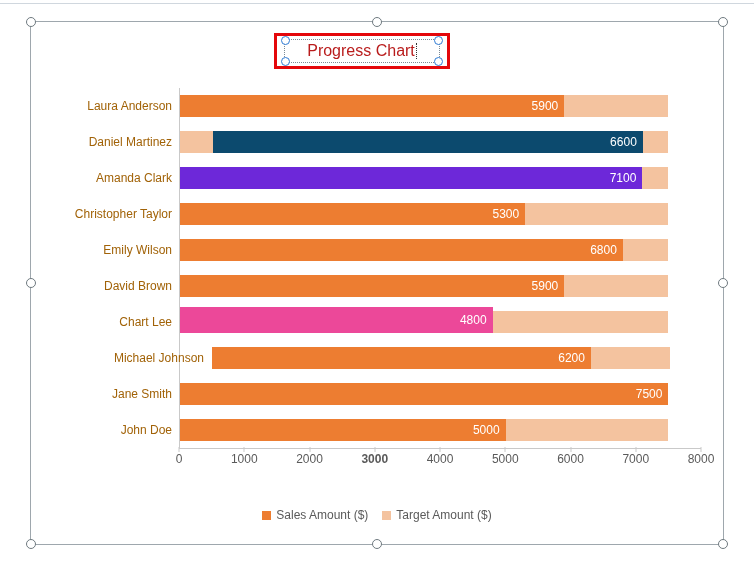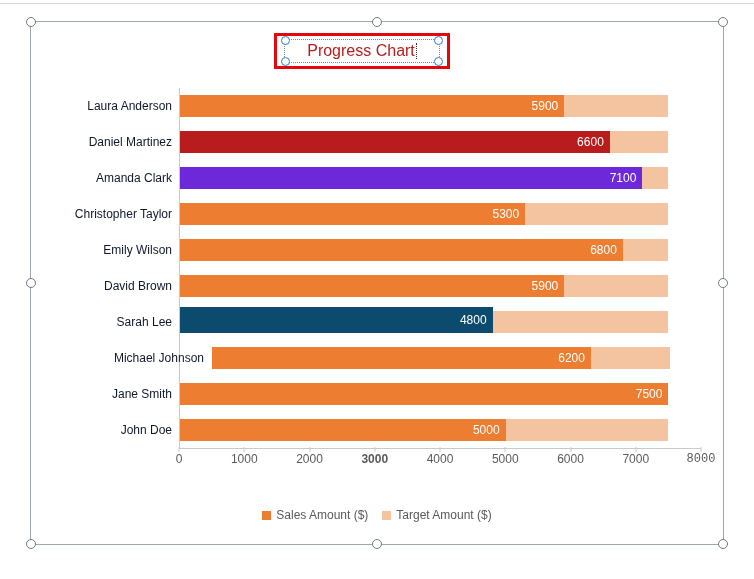--- a/index.html
+++ b/index.html
@@ -93,21 +93,21 @@
   }
   .row{
     position:absolute;
     left:0; right:0;
     height:36px;
   }
   .row .ylabel{
     position:absolute;
     left:-126px; width:118px; top:0; bottom:0;
     display:flex; align-items:center; justify-content:flex-end;
-    font-size:12px; color:#0f172a; padding-right:6px;
+    font-size:12px; color:#a16207; padding-right:6px;
   }
   .bar-bg{
     position:absolute; left:0; top:8px; bottom:8px;
     background:#f4c39f;
   }
   .bar-fg{
     position:absolute; left:0; top:8px; bottom:8px;
     background:#ed7d31;
     color:#fff; font-size:12px;
     display:flex; align-items:center; justify-content:flex-end;
@@ -157,21 +157,21 @@
   <div class="plot-wrap">
     <div class="plot-area" id="plot-area" style="height: 360px;">
         <div class="row" style="top: 0px; height: 36px;">
           <div class="ylabel">Laura Anderson</div>
           <div class="bar-bg" style="width: 93.75%; top: 7.2px; bottom: 7.2px; background: rgb(244, 195, 159);"></div>
           <div class="bar-fg" style="width: 73.75%; top: 7.2px; bottom: 7.2px; background: rgb(237, 125, 49);">5900</div>
         </div>
         <div class="row" style="top: 36px; height: 36px;">
           <div class="ylabel">Daniel Martinez</div>
           <div class="bar-bg" style="width: 93.75%; top: 7.2px; bottom: 7.2px; background: rgb(244, 195, 159);"></div>
-          <div class="bar-fg" style="width: 82.5%; top: 7.2px; bottom: 7.2px; background: #b91c1c;">6600</div>
+          <div class="bar-fg" style="width: 82.5%; top: 7.2px; bottom: 7.2px; background: #0c4a6e; margin-left: 33px;">6600</div>
         </div>
         <div class="row" style="top: 72px; height: 36px;">
           <div class="ylabel">Amanda Clark</div>
           <div class="bar-bg" style="width: 93.75%; top: 7.2px; bottom: 7.2px; background: rgb(244, 195, 159);"></div>
           <div class="bar-fg" style="width: 88.75%; top: 7.2px; bottom: 7.2px; background: #6d28d9;">7100</div>
         </div>
         <div class="row" style="top: 108px; height: 36px;">
           <div class="ylabel">Christopher Taylor</div>
           <div class="bar-bg" style="width: 93.75%; top: 7.2px; bottom: 7.2px; background: rgb(244, 195, 159);"></div>
           <div class="bar-fg" style="width: 66.25%; top: 7.2px; bottom: 7.2px; background: rgb(237, 125, 49);">5300</div>
@@ -180,23 +180,23 @@
           <div class="ylabel">Emily Wilson</div>
           <div class="bar-bg" style="width: 93.75%; top: 7.2px; bottom: 7.2px; background: rgb(244, 195, 159);"></div>
           <div class="bar-fg" style="width: 85%; top: 7.2px; bottom: 7.2px; background: rgb(237, 125, 49);">6800</div>
         </div>
         <div class="row" style="top: 180px; height: 36px;">
           <div class="ylabel">David Brown</div>
           <div class="bar-bg" style="width: 93.75%; top: 7.2px; bottom: 7.2px; background: rgb(244, 195, 159);"></div>
           <div class="bar-fg" style="width: 73.75%; top: 7.2px; bottom: 7.2px; background: rgb(237, 125, 49);">5900</div>
         </div>
         <div class="row" style="top: 216px; height: 36px;">
-          <div class="ylabel">Sarah Lee</div>
-          <div class="bar-bg" style="width: 93.75%; top: 7.2px; bottom: 7.2px; background: rgb(244, 195, 159);"></div>
-          <div class="bar-fg" style="width: 60%; top: 3px; bottom: 7.2px; background: #0c4a6e;">4800</div>
+          <div class="ylabel">Chart Lee</div>
+          <div class="bar-bg" style="width: 93.75%; top: 7.2px; bottom: 7.2px; background: rgb(244, 195, 159);"></div>
+          <div class="bar-fg" style="width: 60%; top: 3px; bottom: 7.2px; background: #ec4899;">4800</div>
         </div>
         <div class="row" style="top: 252px; height: 36px; margin-left: 32px;">
           <div class="ylabel">Michael Johnson</div>
           <div class="bar-bg" style="width: 93.75%; top: 7.2px; bottom: 7.2px; background: rgb(244, 195, 159);"></div>
           <div class="bar-fg" style="width: 77.5%; top: 7.2px; bottom: 7.2px; background: rgb(237, 125, 49);">6200</div>
         </div>
         <div class="row" style="top: 288px; height: 36px;">
           <div class="ylabel">Jane Smith</div>
           <div class="bar-bg" style="width: 93.75%; top: 7.2px; bottom: 7.2px; background: rgb(244, 195, 159);"></div>
           <div class="bar-fg" style="width: 93.75%; top: 7.2px; bottom: 7.2px; background: rgb(237, 125, 49);">7500</div>
@@ -218,21 +218,21 @@
         <div class="tick" style="left: 37.5%; font-weight: bold;">3000</div>
         <div class="tick-line" style="left: 50%;"></div>
         <div class="tick" style="left: 50%;">4000</div>
         <div class="tick-line" style="left: 62.5%;"></div>
         <div class="tick" style="left: 62.5%;">5000</div>
         <div class="tick-line" style="left: 75%;"></div>
         <div class="tick" style="left: 75%;">6000</div>
         <div class="tick-line" style="left: 87.5%;"></div>
         <div class="tick" style="left: 87.5%;">7000</div>
         <div class="tick-line" style="left: 100%;"></div>
-        <div class="tick" style="left: 100%; font-family: Liberation Mono, monospace;">8000</div>
+        <div class="tick" style="left: 100%;">8000</div>
       </div>
   </div>
 
   <div class="legend">
     <div class="legend-item">
       <span class="swatch" id="sw0" style="background: rgb(237, 125, 49);"></span>
       <span>Sales Amount ($)</span>
     </div>
     <div class="legend-item">
       <span class="swatch" id="sw1" style="background: rgb(244, 195, 159);"></span>

